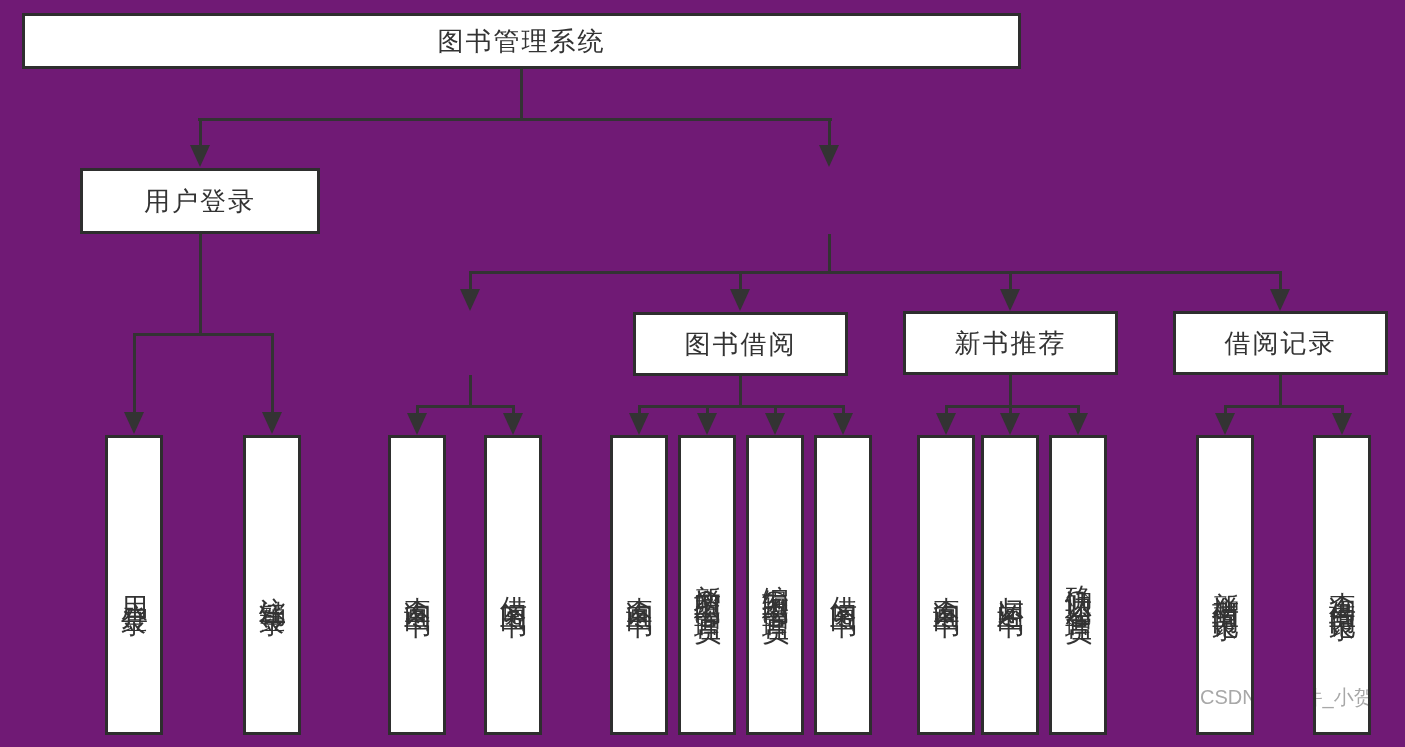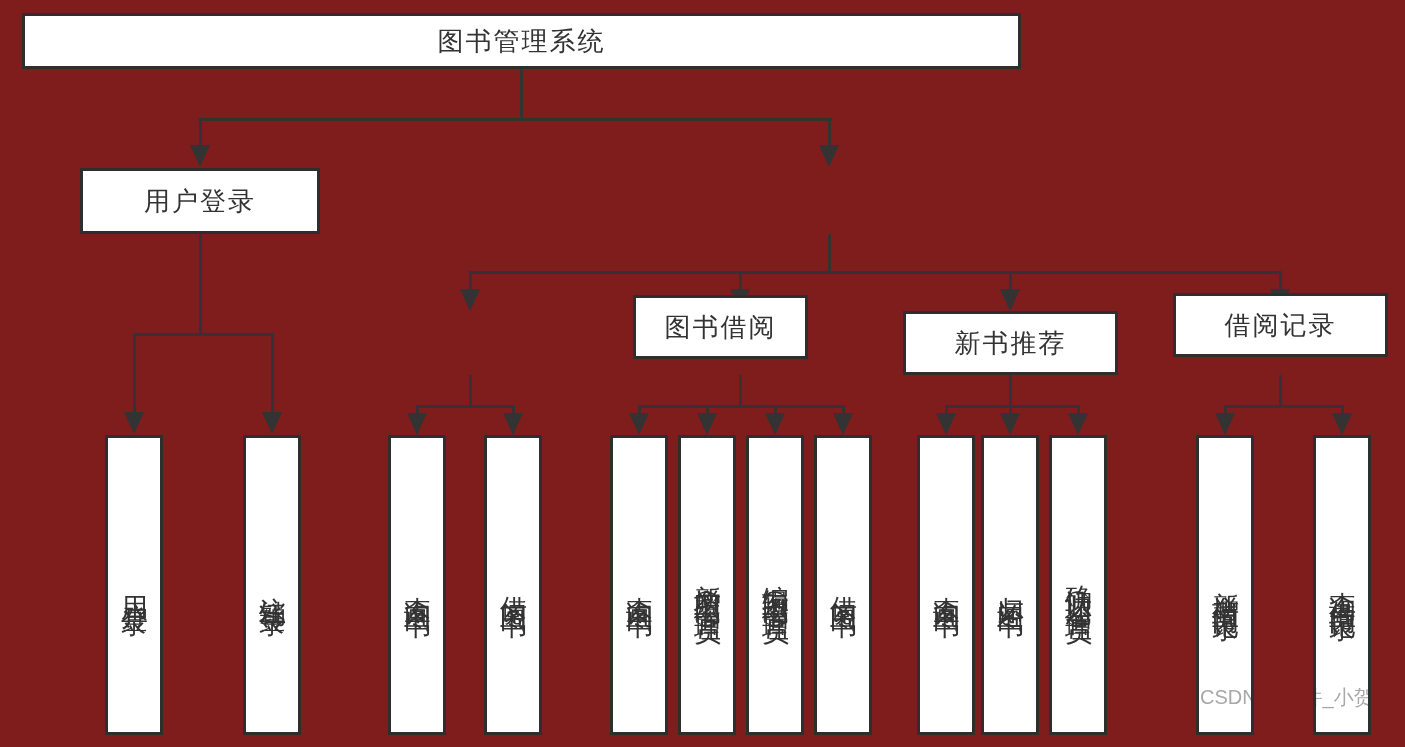--- a/index.html
+++ b/index.html
@@ -4,21 +4,21 @@
 <style>
   html, body {
     margin: 0;
     padding: 0;
     background: #ffffff;
   }
   .canvas {
     position: relative;
     width: 1405px;
     height: 747px;
-    background: #7f1d1d;
+    background: #701a75;
     font-family: "Liberation Sans", sans-serif;
     color: #333333;
     overflow: hidden;
   }
   .box {
     position: absolute;
     box-sizing: border-box;
     background: #ffffff;
     border: 3px solid #2e2e2e;
     display: flex;
@@ -71,27 +71,27 @@
 <div class="canvas">
 
   <div class="box h" style="left:22px;top:13px;width:999px;height:56px">
     <span>图书管理系统</span>
   </div>
 
   <div class="box h" style="left:80px;top:168px;width:240px;height:66px">
     <span>用户登录</span>
   </div>
 
-  <div class="box h" style="left:633px;top:295px;width:175px;height:64px">
+  <div class="box h" style="left:633px;top:312px;width:215px;height:64px">
     <span>图书借阅</span>
   </div>
   <div class="box h" style="left:903px;top:311px;width:215px;height:64px">
     <span>新书推荐</span>
   </div>
-  <div class="box h" style="left:1173px;top:293px;width:215px;height:64px">
+  <div class="box h" style="left:1173px;top:311px;width:215px;height:64px">
     <span>借阅记录</span>
   </div>
 
   <div class="box v" style="left:105px;top:435px;width:58px;height:300px">
     <span>用户登录</span>
   </div>
   <div class="box v" style="left:243px;top:435px;width:58px;height:300px">
     <span>注销登录</span>
   </div>
 

